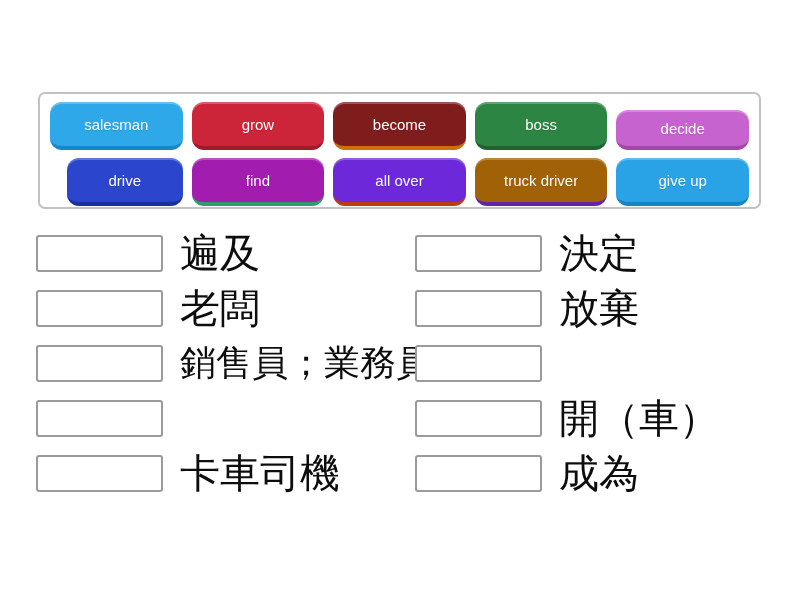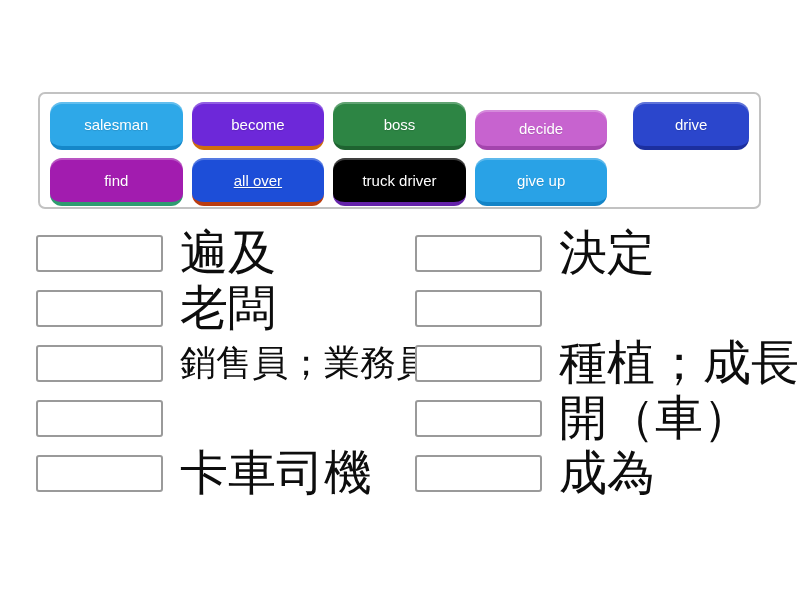--- a/index.html
+++ b/index.html
@@ -65,41 +65,42 @@
   .slot {
     width: 123px;
     height: 33px;
     background: #ffffff;
     border: 2px solid #9a9a9a;
     border-radius: 3px;
     flex: none;
   }
   .def {
     margin-left: 17px;
-    font-size: 48px;
+    font-size: 40px;
     line-height: 1.1;
     color: #0d0d0d;
     white-space: nowrap;
   }
   .def[data-size="medium"] { font-size: 36px; }
 </style>
 </head>
 <body>
 
 <div class="stage">
 
   <div class="tray">
     <div class="tile" style="background: rgb(46, 168, 232); border-bottom-color: rgb(21, 135, 201);">salesman</div>
-    <div class="tile" style="background: #6d28d9; border-bottom-color: rgb(208, 109, 12);">become</div>
+    <div class="tile" style="background: rgb(204, 36, 56); border-bottom-color: rgb(160, 26, 42);">grow</div>
+    <div class="tile" style="background: #7f1d1d; border-bottom-color: rgb(208, 109, 12);">become</div>
     <div class="tile" style="background: rgb(45, 133, 68); border-bottom-color: rgb(30, 99, 48);">boss</div>
     <div class="tile" style="background: rgb(199, 99, 207); border-bottom-color: rgb(164, 69, 173); margin-top: 8px;">decide</div>
     <div class="tile" style="background: rgb(43, 70, 204); border-bottom-color: rgb(28, 47, 159); margin-left: 17px;">drive</div>
     <div class="tile" style="background: #a21caf; border-bottom-color: rgb(47, 156, 112);">find</div>
-    <div class="tile" style="background: #1d4ed8; border-bottom-color: rgb(186, 60, 16); text-decoration: underline;">all over</div>
-    <div class="tile" style="background: #000000; border-bottom-color: rgb(101, 35, 170);">truck driver</div>
+    <div class="tile" style="background: #6d28d9; border-bottom-color: rgb(186, 60, 16);">all over</div>
+    <div class="tile" style="background: #a16207; border-bottom-color: rgb(101, 35, 170);">truck driver</div>
     <div class="tile" style="background: rgb(41, 162, 230); border-bottom-color: rgb(20, 132, 199); text-align: right;">give up</div>
   </div>
 
   <div class="col left">
     <div class="match-row">
       <div class="slot"></div>
       <span class="def" data-size="large">遍及</span>
     </div>
     <div class="match-row">
       <div class="slot"></div>
@@ -118,24 +119,24 @@
     </div>
   </div>
 
   <div class="col right">
     <div class="match-row">
       <div class="slot"></div>
       <span class="def" data-size="large">決定</span>
     </div>
     <div class="match-row">
       <div class="slot"></div>
+      <span class="def" data-size="large">放棄</span>
     </div>
     <div class="match-row">
       <div class="slot"></div>
-      <span class="def" data-size="large">種植；成長</span>
     </div>
     <div class="match-row">
       <div class="slot"></div>
       <span class="def" data-size="large">開（車）</span>
     </div>
     <div class="match-row">
       <div class="slot"></div>
       <span class="def" data-size="large">成為</span>
     </div>
   </div>

